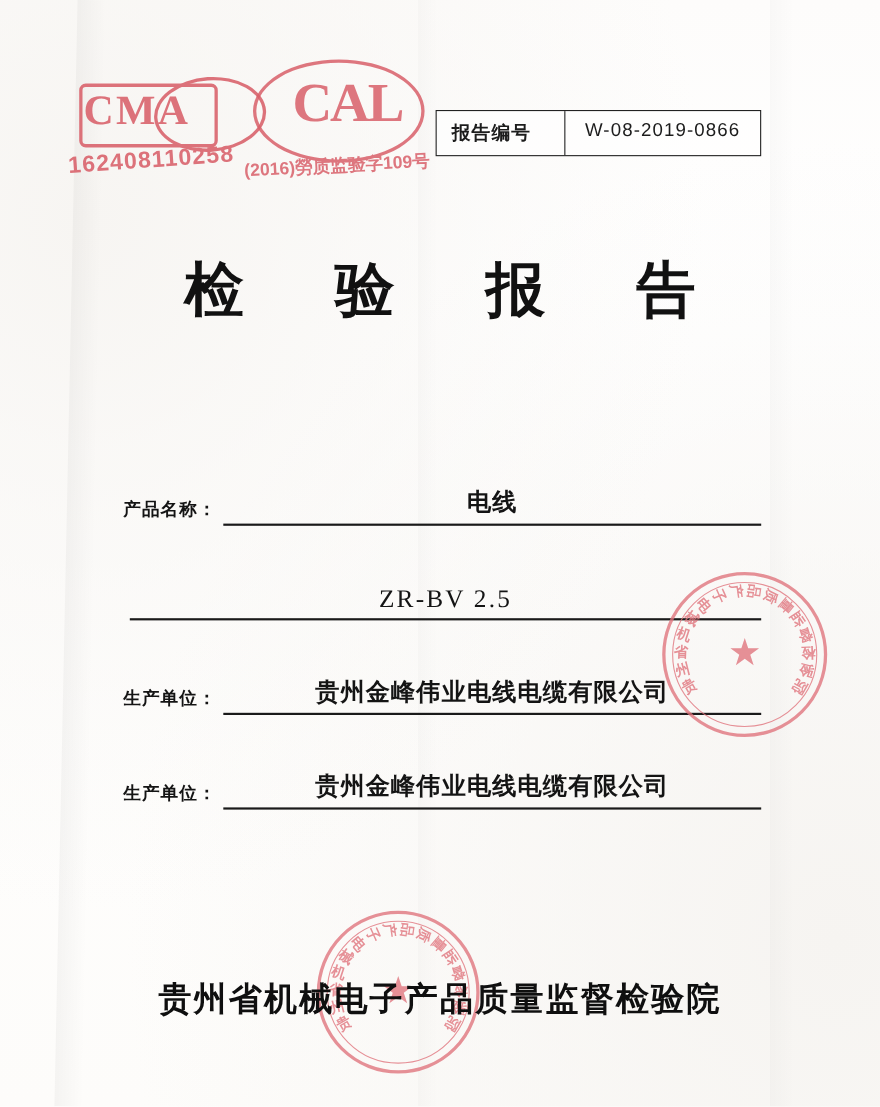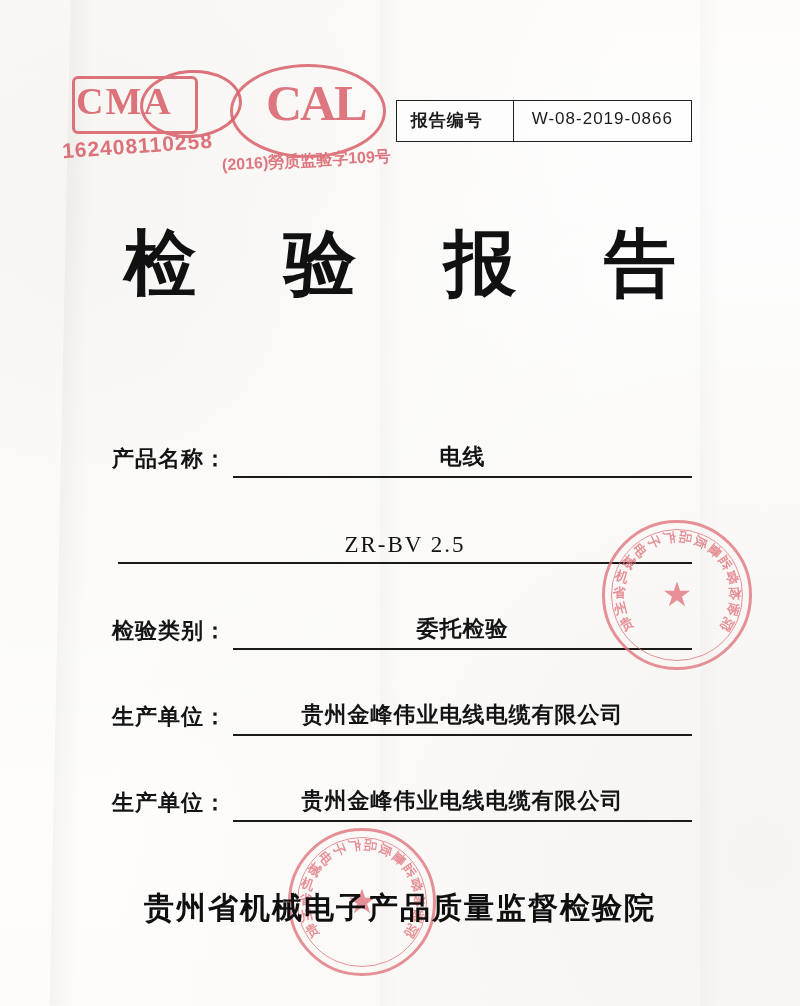--- a/index.html
+++ b/index.html
@@ -83,21 +83,21 @@
     font-family: "Liberation Sans", sans-serif;
     font-size: 21px;
     font-weight: bold;
     letter-spacing: 1px;
     color: #d9606a;
     transform: rotate(-4deg);
   }
 
   .cal-stamp {
     left: 230px;
-    top: 64px;
+    top: 54px;
     width: 190px;
     height: 120px;
     opacity: .85;
   }
   .cal-stamp .cal-oval {
     position: absolute;
     left: 0;
     top: 0;
     width: 150px;
     height: 88px;
@@ -200,46 +200,46 @@
     font-size: 17px;
     color: #1c1c1c;
     letter-spacing: 1px;
   }
 
   
   .doc-title {
     position: absolute;
     left: 0;
     right: 0;
-    top: 216px;
+    top: 228px;
     text-align: center;
     font-family: "Liberation Sans", sans-serif;
     font-weight: bold;
-    font-size: 72px;
+    font-size: 54px;
     letter-spacing: 34px;
     text-indent: 34px;
     color: #111;
   }
 
   
   .fields {
     position: absolute;
     left: 112px;
     top: 392px;
     width: 580px;
   }
   .field-row {
     display: flex;
     align-items: flex-end;
     height: 86px;
   }
   .field-label {
     font-family: Liberation Sans, sans-serif;
     font-weight: bold;
-    font-size: 22px;
+    font-size: 16px;
     color: #141414;
     letter-spacing: 1px;
     white-space: nowrap;
     padding-bottom: 4px;
   }
   .field-value-wrap {
     flex: 1;
     border-bottom: 2px solid #1a1a1a;
     text-align: center;
     padding-bottom: 4px;
@@ -311,26 +311,20 @@
         <span class="field-value">电线</span>
       </div>
     </div>
 
     <div class="field-row">
       <div class="field-value-wrap">
         <span class="field-value latin">ZR-BV   2.5</span>
       </div>
     </div>
 
-    <div class="field-row">
-      <div class="field-label">检验类别：</div>
-      <div class="field-value-wrap">
-        <span class="field-value">委托检验</span>
-      </div>
-    </div>
 
     <div class="field-row">
       <div class="field-label">生产单位：</div>
       <div class="field-value-wrap">
         <span class="field-value">贵州金峰伟业电线电缆有限公司</span>
       </div>
     </div>
 
     <div class="field-row">
       <div class="field-label">生产单位：</div>

